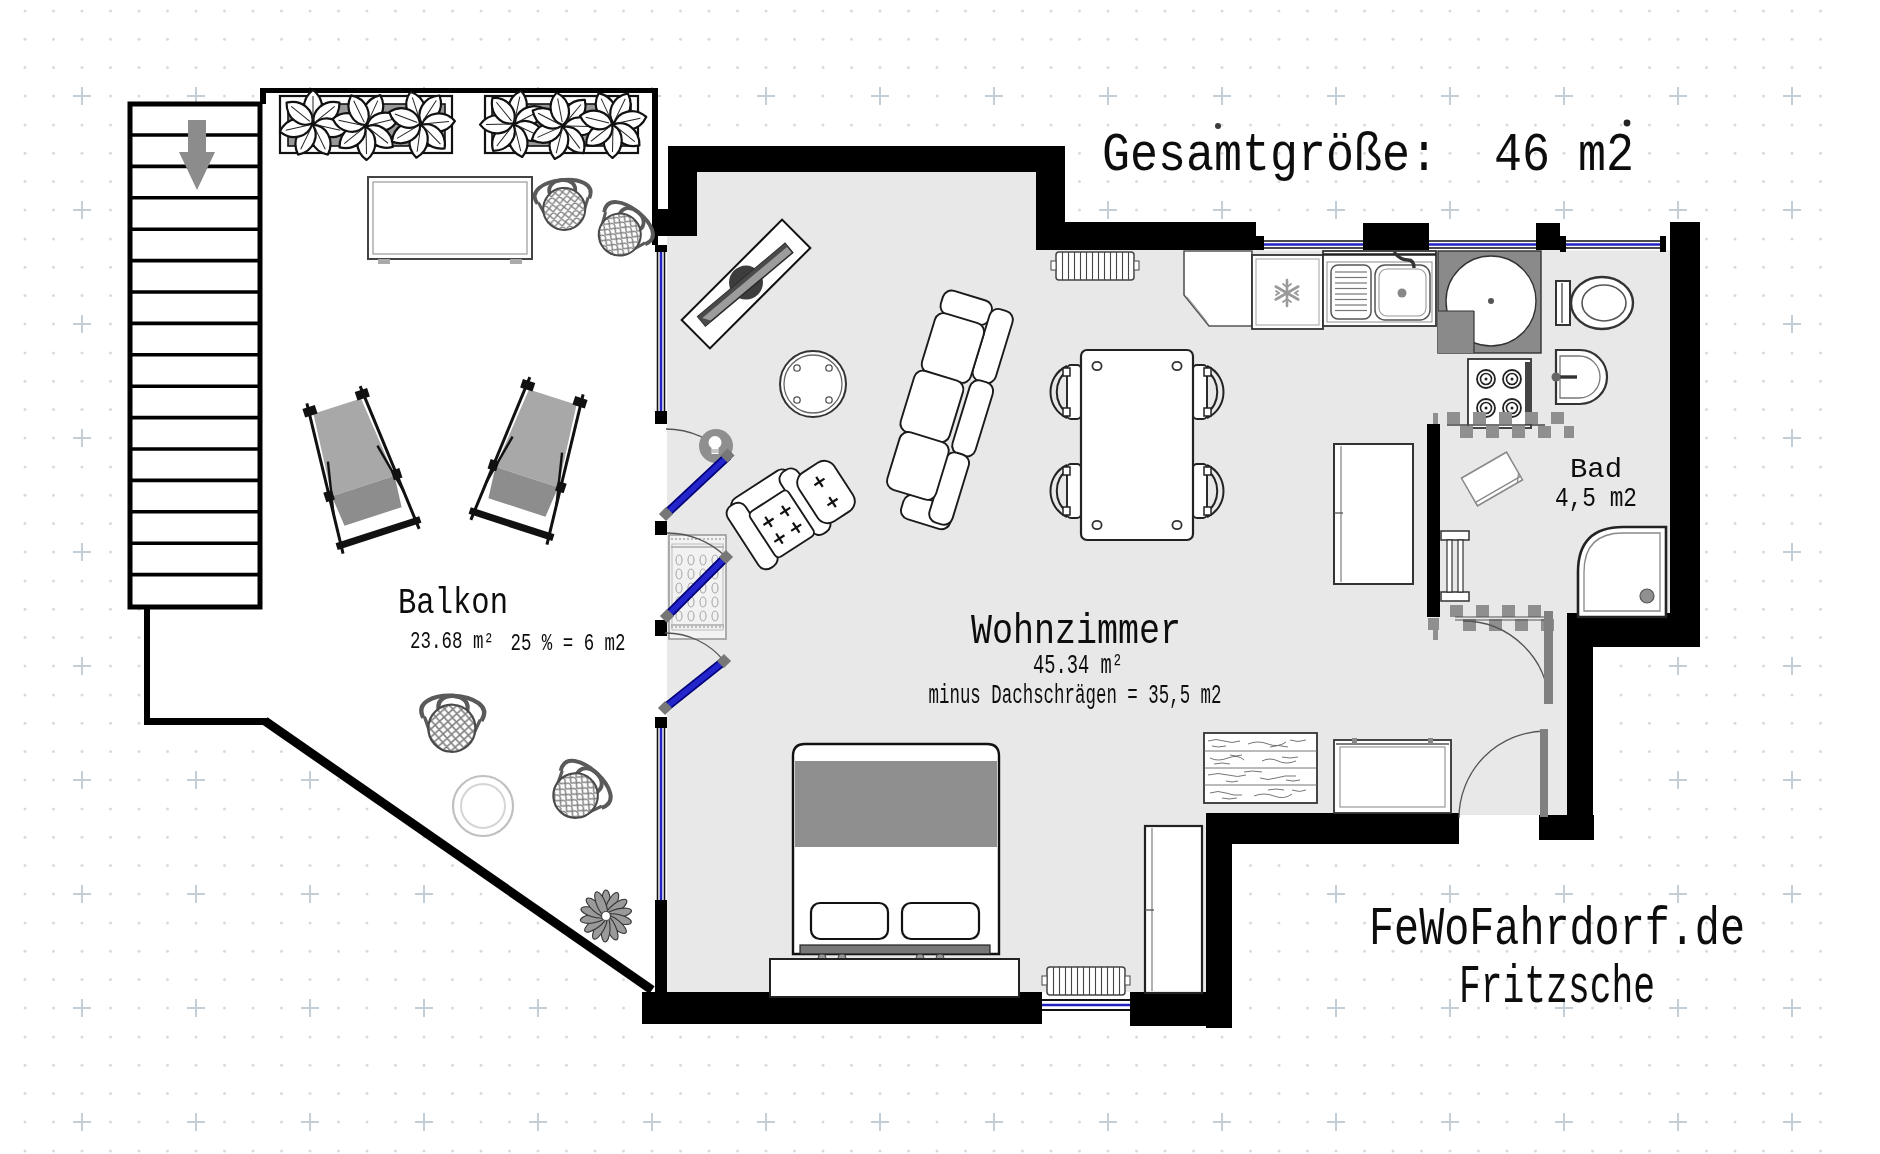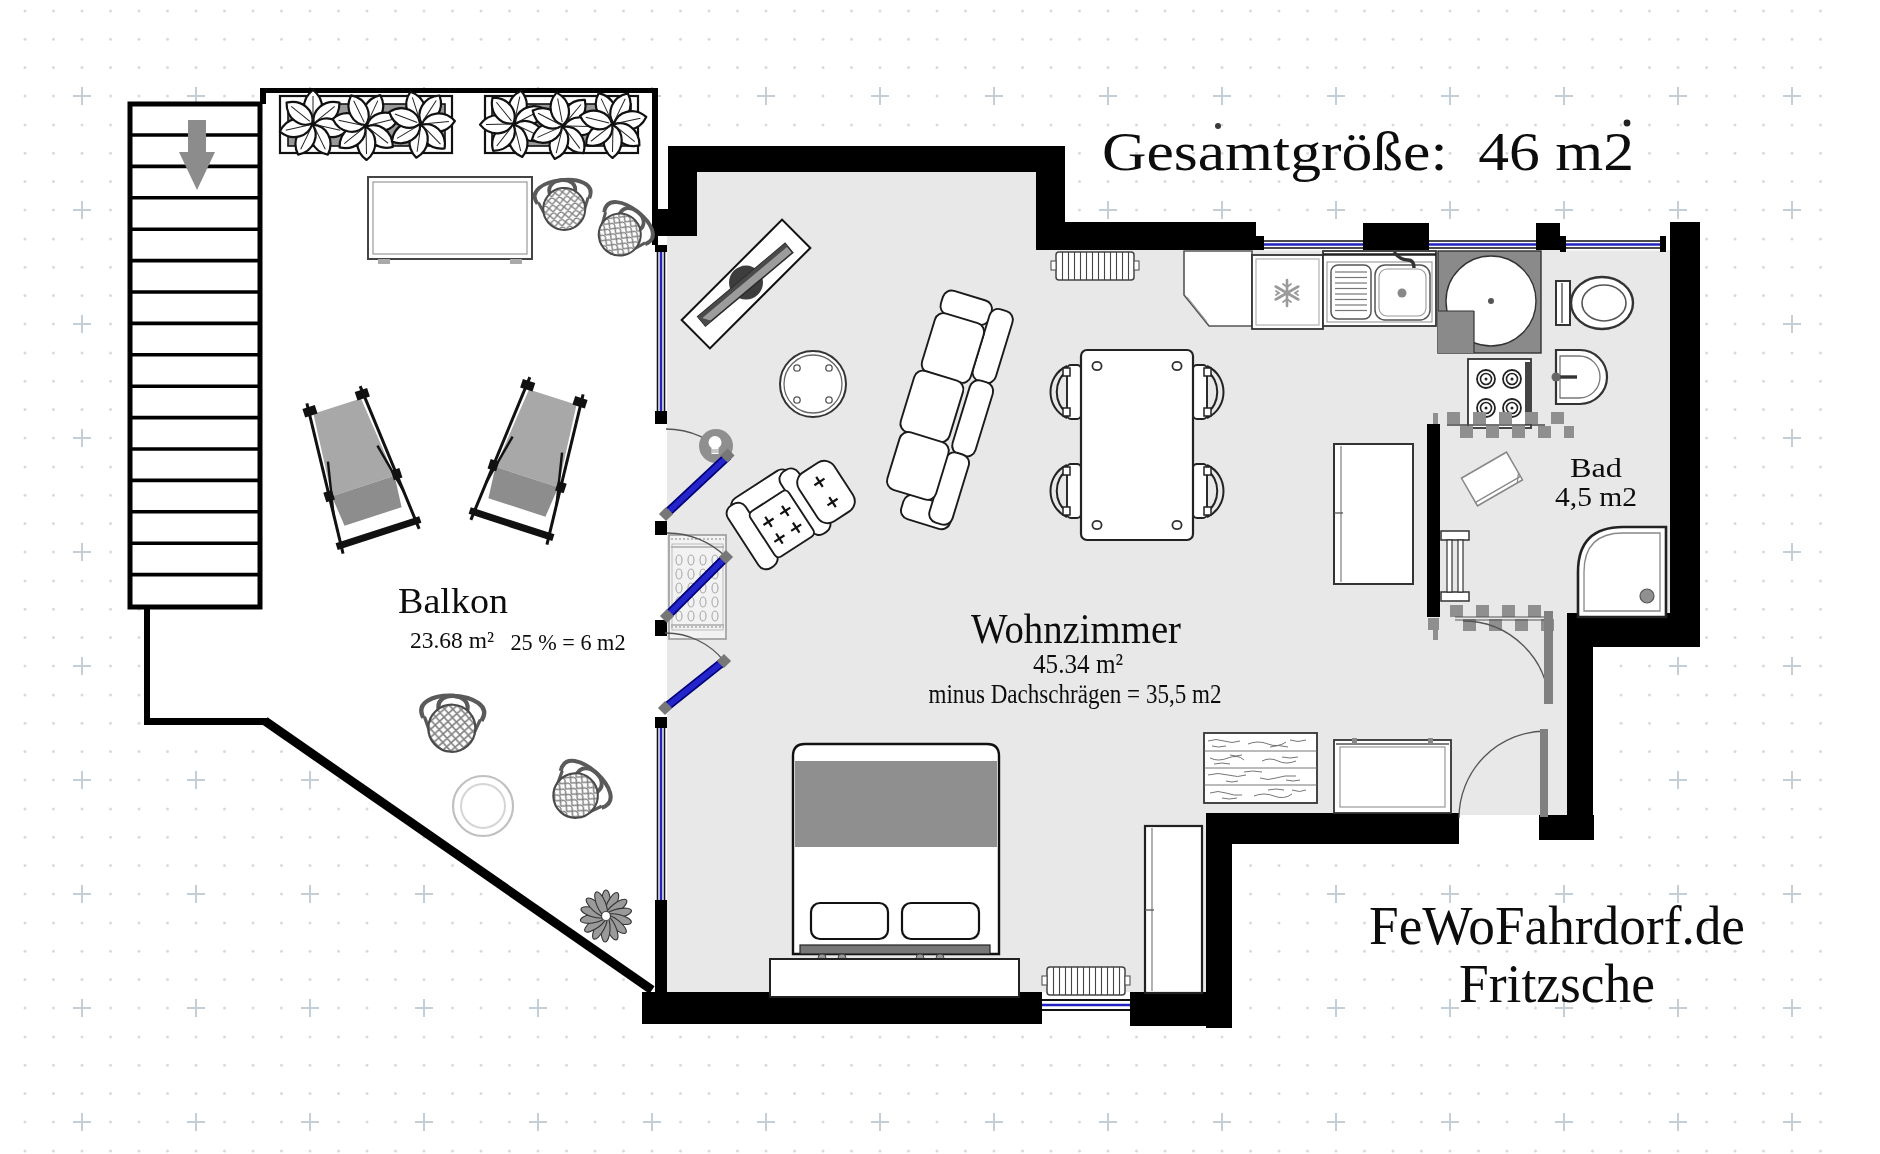--- a/index.html
+++ b/index.html
@@ -1,14 +1,14 @@
 <!DOCTYPE html>
 <html><head><meta charset="utf-8"><style>
 html,body{margin:0;padding:0;background:#fff}
-.page{position:relative;width:1829px;height:1154px;background:#c2410c;overflow:hidden;font-family:Liberation Serif, serif}
+.page{position:relative;width:1829px;height:1154px;background:#c2410c;overflow:hidden;font-family:Liberation Mono, monospace}
 </style></head><body>
 <div class="page">
 <svg width="1880" height="1154" viewBox="0 0 1880 1154">
 <defs>
  <pattern id="grid" width="114" height="114" patternUnits="userSpaceOnUse">
    <g fill="#d5dbe0">
      <circle cx="25" cy="11" r="1.5"></circle>
             <circle cx="53.5" cy="11" r="1.5"></circle>
             <circle cx="82" cy="11" r="1.5"></circle>
             <circle cx="110.5" cy="11" r="1.5"></circle>

